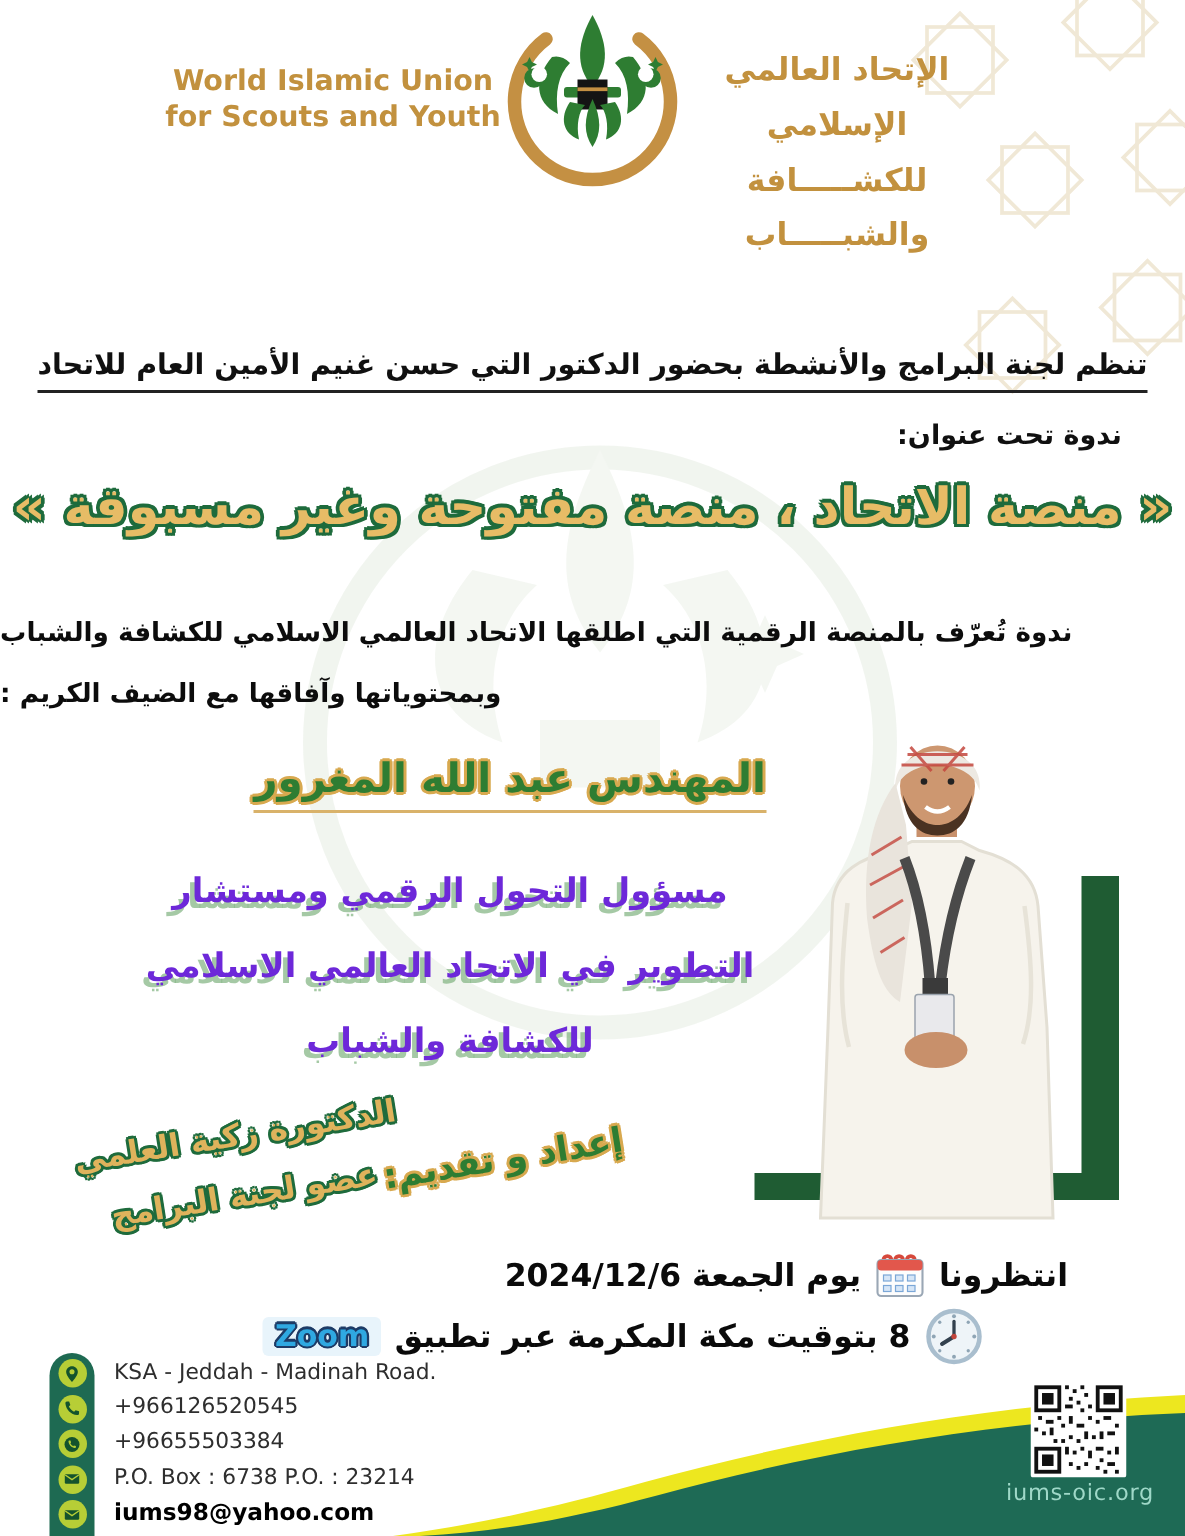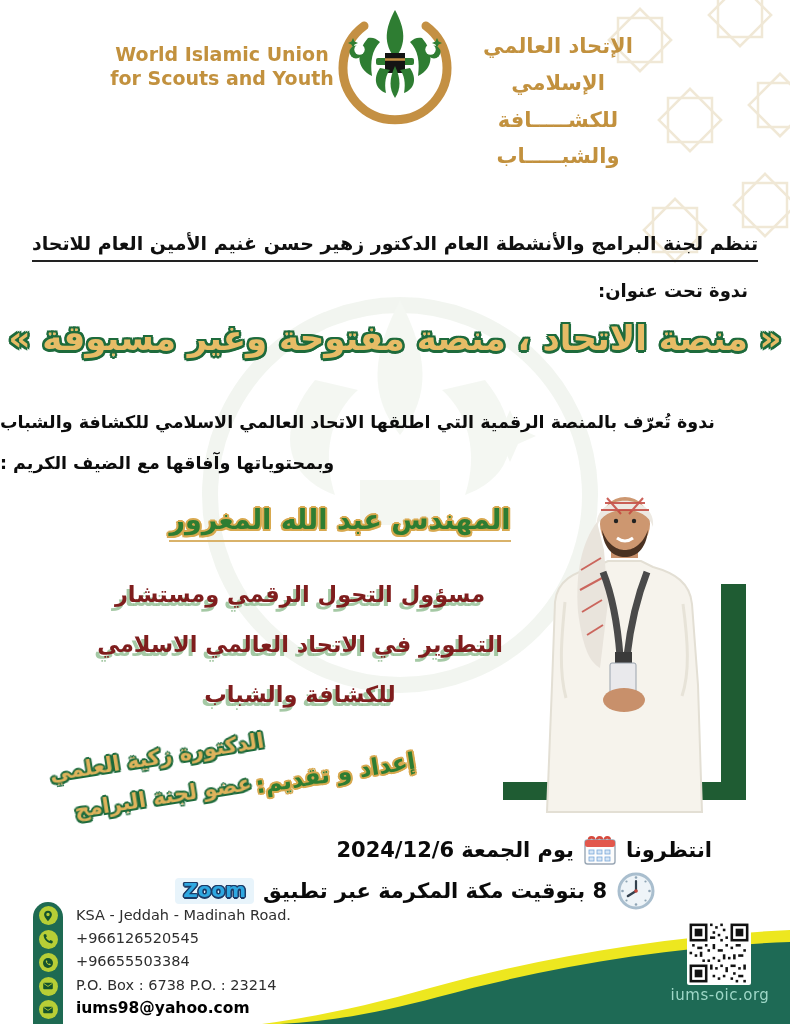--- a/index.html
+++ b/index.html
@@ -33,21 +33,21 @@
   
   .descr{left:0;top:402px;width:100%;text-align:left;direction:rtl;
     font-size:17.5px;font-weight:800;color:#0c0c0c;line-height:2.35;}
   
   .guest-name{left:120px;top:504px;width:440px;text-align:center;direction:rtl;
     font-size:27px;font-weight:bold;color:var(--green,#2E7D32);
     text-shadow:2px 0 0 #D8A94F,-2px 0 0 #D8A94F,0 2px 0 #D8A94F,0 -2px 0 #D8A94F,
       1.5px 1.5px 0 #D8A94F,-1.5px 1.5px 0 #D8A94F,1.5px -1.5px 0 #D8A94F,-1.5px -1.5px 0 #D8A94F;}
   .guest-name span{border-bottom:2px solid #D9B26A;padding-bottom:5px;}
   .guest-roles{left:70px;top:570px;width:460px;text-align:center;direction:rtl;
-    font-size:22.5px;font-weight:800;color:#7f1d1d;line-height:2.22;
+    font-size:22.5px;font-weight:800;color:#6d28d9;line-height:2.22;
     text-shadow:-3px 4px 0 rgba(127,178,127,.7);}
   
   .cred-label{left:238px;top:760px;width:195px;text-align:center;direction:rtl;
     transform:rotate(-9deg);font-size:23px;font-weight:bold;color:var(--green,#2E7D32);
     text-shadow:2px 0 0 #D8A94F,-2px 0 0 #D8A94F,0 2px 0 #D8A94F,0 -2px 0 #D8A94F,
       1.5px 1.5px 0 #D8A94F,-1.5px -1.5px 0 #D8A94F,1.5px -1.5px 0 #D8A94F,-1.5px 1.5px 0 #D8A94F;}
   .cred-presenter{left:40px;top:738px;width:240px;text-align:center;direction:rtl;
     transform:rotate(-9deg);font-size:21px;font-weight:bold;color:#DFB35C;line-height:1.9;
     text-shadow:2px 0 0 #1E6B3C,-2px 0 0 #1E6B3C,0 2px 0 #1E6B3C,0 -2px 0 #1E6B3C,
       1.5px 1.5px 0 #1E6B3C,-1.5px -1.5px 0 #1E6B3C,1.5px -1.5px 0 #1E6B3C,-1.5px 1.5px 0 #1E6B3C;}
@@ -128,21 +128,21 @@
     <path d="M109,34 l1.6,3.4 3.4,1.6 -3.4,1.6 -1.6,3.4 -1.6,-3.4 -3.4,-1.6 3.4,-1.6 Z" fill="#2E7D32"></path>
   </svg>
 
   <div class="abs org-ar">
     <div>الإتحاد العالمي الإسلامي</div>
     <div>للكشـــــافة والشبـــــاب</div>
   </div>
 
 
   <div class="abs organizer">
-    <span>تنظم لجنة البرامج والأنشطة العام الدكتور زهير حسن غنيم الأمين العام للاتحاد</span>
+    <span>تنظم لجنة البرامج والأنشطة بحضور الدكتور التي حسن غنيم الأمين العام للاتحاد</span>
   </div>
 
   <div class="abs subtitle">ندوة تحت عنوان:</div>
 
   <div class="abs quote">« منصة الاتحاد ، منصة مفتوحة وغير مسبوقة »</div>
 
   <div class="abs descr">
     <div>ندوة تُعرّف بالمنصة  الرقمية التي اطلقها الاتحاد العالمي الاسلامي للكشافة والشباب</div>
     <div>وبمحتوياتها وآفاقها مع الضيف الكريم :</div>
   </div>

